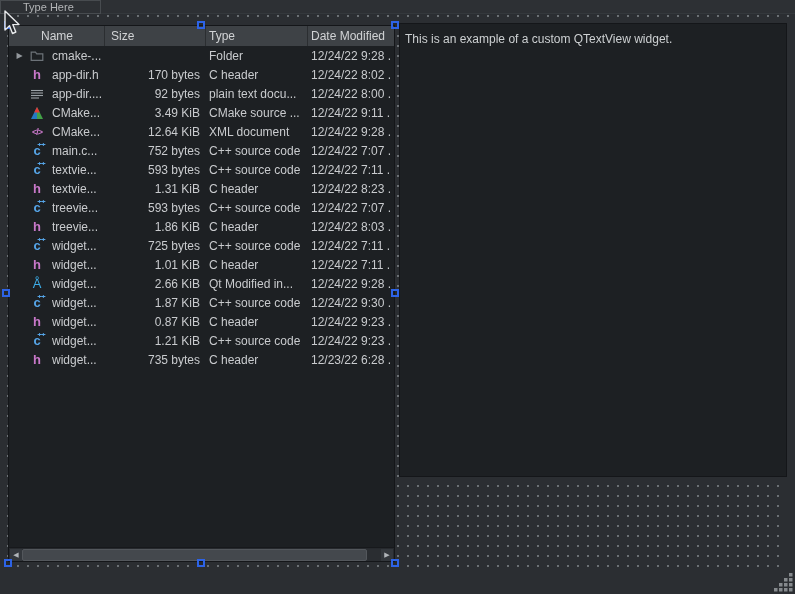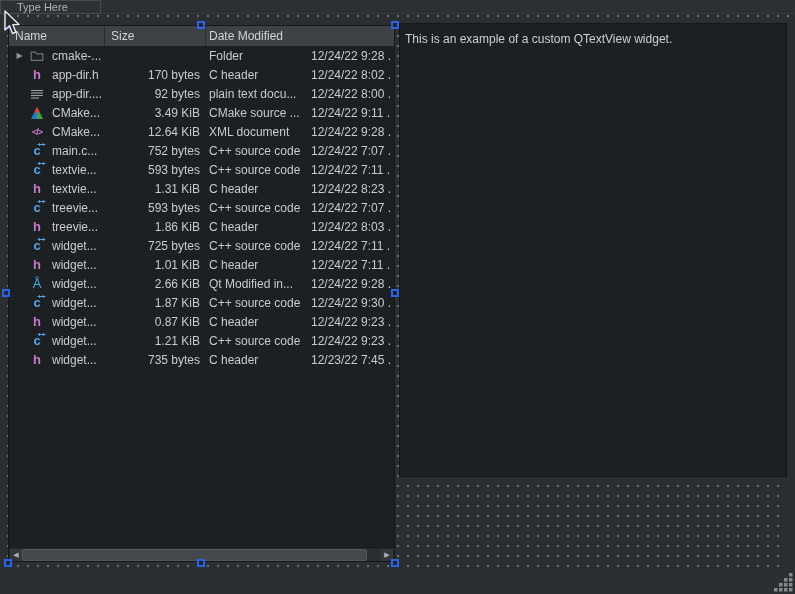--- a/index.html
+++ b/index.html
@@ -11,21 +11,21 @@
     overflow: hidden;
     color: #c9cbce;
   }
   
   .menubar {
     position:absolute; left:0; top:0; width:795px; height:14px;
     background:#2d3034; border-bottom:1px solid #34383c; z-index:2;
   }
   .menubar-item {
     position:absolute; left:0; top:0; width:101px; height:14px;
-    border:1px solid #474b4f; padding-left:16px;
+    border:1px solid #474b4f; padding-left:22px;
     font-size:11px; line-height:12px; color:#b3b5b7;
   }
   
   .form-grid {
     position:absolute; left:0; top:14px; width:795px; height:556px;
     background-image: radial-gradient(circle, #6b7074 1px, rgba(0,0,0,0) 1.3px);
     background-size: 10px 10px;
     background-position: 3px -3px;
     z-index:1;
   }
@@ -33,21 +33,21 @@
     position:absolute; left:787px; top:24px; width:8px; height:546px;
     background:#2b2e32; z-index:1;
   }
   
   .tree {
     position:absolute; left:8px; top:25px; width:387px; height:537px;
     background:#1d2023; border:1px solid #141619; z-index:2;
   }
   .tree-header { display:flex; height:20px; background:#3e4246; font-size:12px; color:#d1d3d5; }
   .th { line-height:20px; border-right:1px solid #2b2e31; white-space:nowrap; overflow:hidden; }
-  .th.h-name { width:96px;  padding-left:6px; }
+  .th.h-name { width:96px;  padding-left:32px; }
   .th.h-size { width:101px; padding-left:6px; }
   .th.h-type { width:102px; padding-left:3px; }
   .th.h-date { flex:1; padding-left:3px; border-right:none; }
   .tree-rows { position:absolute; left:0; top:20px; right:0; bottom:14px; overflow:hidden; }
   .tree-row { display:flex; height:19px; font-size:12px; color:#c9cbce; align-items:center; }
   .c-name { width:96px; display:flex; align-items:center; overflow:hidden; white-space:nowrap; }
   .expander { width:21px; text-align:center; font-size:8px; color:#93989d; flex:0 0 auto; }
   .ficon { width:14px; height:15px; flex:0 0 auto; position:relative;
            display:flex; align-items:center; justify-content:center; }
   .c-name .txt { margin-left:8px; }
@@ -96,20 +96,21 @@
 <div class="patch-right"></div>
 
 <div class="menubar">
   <div class="menubar-item">Type Here</div>
 </div>
 
 <div class="tree">
   <div class="tree-header">
     <div class="th h-name">Name</div>
     <div class="th h-size">Size</div>
+    <div class="th h-type">Type</div>
     <div class="th h-date">Date Modified</div>
   </div>
   <div class="tree-rows">
   <div class="tree-row">
     <div class="c-name">
       <span class="expander">▶</span>
       <span class="ficon">
             <svg width="14" height="14" viewBox="0 0 14 14">
               <path d="M1.2 3.2 h4.3 l1.2 1.6 h6.1 v6.6 h-11.6 z" fill="none" stroke="#6d7379" stroke-width="1.2"></path>
             </svg>
@@ -330,21 +331,21 @@
   <div class="tree-row">
     <div class="c-name">
       <span class="expander"></span>
       <span class="ficon">
             <span class="g-h">h</span>
           </span>
       <span class="txt">widget...</span>
     </div>
     <div class="c-size">735 bytes</div>
     <div class="c-type">C header</div>
-    <div class="c-date">12/23/22 7:45 .</div>
+    <div class="c-date">12/23/22 6:28 .</div>
   </div>
 </div>
   <div class="hscroll">
     <div class="sb-btn left">◀</div>
     <div class="sb-groove"></div>
     <div class="sb-thumb"></div>
     <div class="sb-btn right">▶</div>
   </div>
 </div>
 

